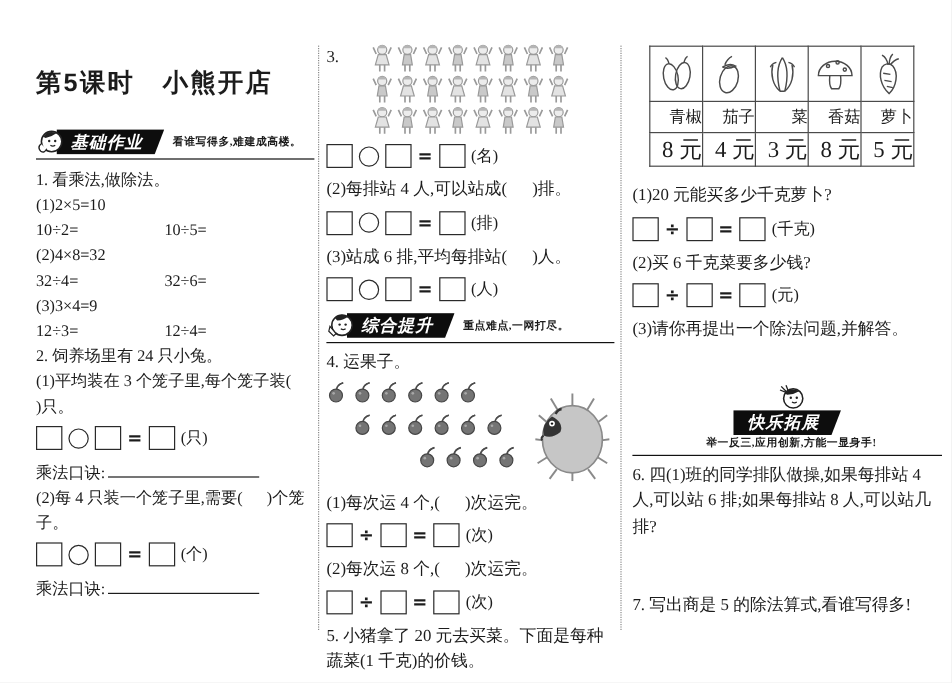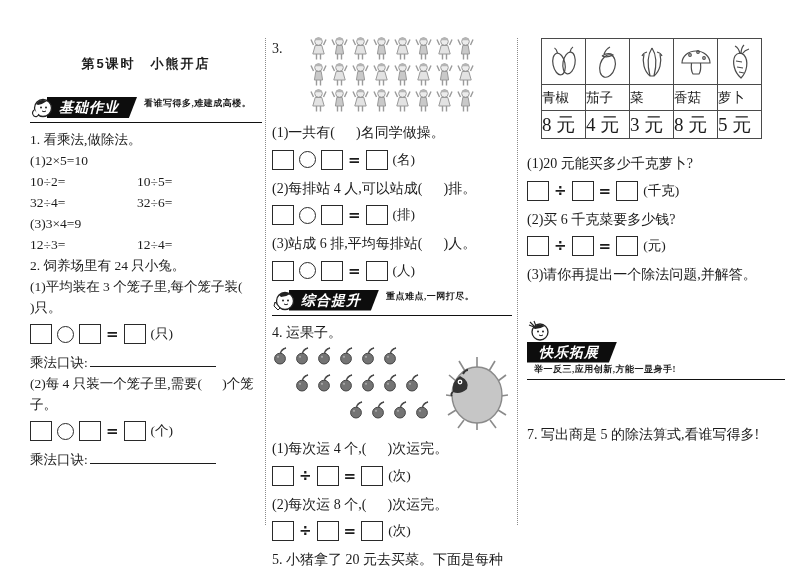--- a/index.html
+++ b/index.html
@@ -1,27 +1,27 @@
 <!DOCTYPE html>
 <html><head>
 <meta charset="utf-8">
 <style>
   html,body{margin:0;padding:0;background:#e8e8e8;}
   .page{position:relative;width:793px;height:569px;background:#ffffff;overflow:hidden;
         font-family:"Liberation Serif","DejaVu Serif",serif;color:#1c1c1c;}
   .vdiv{position:absolute;top:38px;height:487px;width:0;border-left:1.5px dotted #8a8a8a;}
   .col{position:absolute;}
-  .title{margin:0 0 24px 0;text-align:center;font-size:13px;font-weight:bold;letter-spacing:2px;
+  .title{margin:0 0 24px 0;font-size:21px;font-weight:bold;letter-spacing:2px;
          font-family:"Liberation Sans","DejaVu Sans",sans-serif;}
   .line{margin:0;line-height:21px;font-size:13.5px;white-space:pre-wrap;}
   .mid .line,.right .line{font-size:14px;line-height:21.5px;}
   .pair{display:flex;}
   .pair span:first-child{width:107px;display:inline-block;}
   
-  .badge-row{display:flex;align-items:flex-start;border-bottom:1.5px solid #111;
+  .badge-row{display:flex;align-items:center;border-bottom:1.5px solid #111;
              padding-bottom:3px;margin-bottom:6px;position:relative;}
   .badge-icon{width:24px;height:22px;flex:0 0 auto;margin-right:-7px;position:relative;z-index:2;}
   .banner{display:inline-block;background:#0d0d0d;color:#fff;font-weight:bold;font-style:italic;
           font-size:14px;line-height:19px;padding:1px 18px 1px 12px;letter-spacing:1px;
           clip-path:polygon(0 0,100% 0,91% 100%,0 100%);
           font-family:"Liberation Sans","DejaVu Sans",sans-serif;}
   .tagline{margin-left:7px;font-size:9px;font-weight:bold;letter-spacing:0.5px;white-space:nowrap;}
   
   .eq{display:flex;align-items:center;gap:5px;margin:5px 0 7px 0;height:22px;}
   .box{width:20px;height:18px;border:1.5px solid #2a2a2a;background:#fff;flex:0 0 auto;}
@@ -36,21 +36,21 @@
   .kids{display:flex;flex-direction:column;margin-left:26px;margin-top:-2px;}
   .kids-row{display:flex;gap:2px;height:26px;}
   .kid{display:inline-block;width:19px;height:25px;}
   
   .fruit-fig{position:relative;height:88px;margin:3px 0 4px 0;}
   .fruit-row{display:flex;gap:5px;height:27px;}
   .cherry{display:inline-block;width:17px;height:19px;}
   .hedgehog{position:absolute;right:4px;top:2px;width:62px;height:82px;}
   
   .veg-table{border-collapse:collapse;margin-left:14px;}
-  .veg-table td{border:1.3px solid #4a4a4a;width:43px;text-align:left;vertical-align:middle;padding:0;font-family:Liberation Serif, serif;}
+  .veg-table td{border:1.3px solid #4a4a4a;width:43px;text-align:right;vertical-align:middle;padding:0;font-family:Liberation Serif, serif;}
   .veg-table .img-row td{height:45px;}
   .veg-table .name-row td{height:25px;font-size:13.5px;}
   .veg-table .price-row td{height:27px;font-size:19px;}
   .gap34{margin-top:34px;flex-direction:column;}
   .gap42{margin-top:44px;}
   .gap14{margin-top:14px;}
   .gap8{margin-top:8px;}
   .gap5{margin-top:5px;}
   svg{display:block;}
 </style>
@@ -79,20 +79,21 @@
       <span class="banner">基础作业</span>
       <span class="tagline">看谁写得多,难建成高楼。</span>
     </div>
 
     <p class="line gap5">1. 看乘法,做除法。</p>
     <p class="line">(1)2×5=10</p>
     <p class="line pair">
       <span>10÷2=</span>
       <span>10÷5=</span>
     </p>
+    <p class="line">(2)4×8=32</p>
     <p class="line pair">
       <span>32÷4=</span>
       <span>32÷6=</span>
     </p>
     <p class="line">(3)3×4=9</p>
     <p class="line pair">
       <span>12÷3=</span>
       <span>12÷4=</span>
     </p>
 
@@ -340,21 +341,20 @@
                 <path d="M4.5,9 L2,3.5 M14.5,9 L17,3.5" stroke="#9a9a9a" stroke-width="1.4" fill="none"></path>
                 <circle cx="9.5" cy="5.5" r="3.8" fill="#ececec" stroke="#9a9a9a"></circle>
                 <path d="M5.8,4.3 a3.8,3.4 0 0 1 7.4,0" fill="#b5b5b5"></path>
                 <path d="M6.8,9.5 h5.4 l1.4,8.5 h-8.2 z" fill="#c9c9c9" stroke="#9a9a9a"></path>
                 <path d="M7.5,18 v5.5 M11.5,18 v5.5" stroke="#9a9a9a" stroke-width="1.4" fill="none"></path>
               </svg>
             </span>
           </div>
         </div>
     </div>
-    <p class="line gap8">(1)一共有(      )名同学做操。</p>
     <div class="eq">
       <span class="box"></span>
       <span class="op-circle"></span>
       <span class="box"></span>
       <span class="sym">=</span>
       <span class="box"></span>
       <span class="unit">(名)</span>
     </div>
     <p class="line">(2)每排站 4 人,可以站成(      )排。</p>
     <div class="eq">
@@ -660,15 +660,16 @@
           <circle cx="11" cy="11.5" r="1" fill="#222"></circle>
             <circle cx="16" cy="11.5" r="1" fill="#222"></circle>
           <path d="M12,15 q2,1.5 4,0" fill="none" stroke="#222" stroke-width="1"></path>
           <path d="M2,5 l5,2 M3,2 l4,4 M7,1 l2,5" fill="none" stroke="#222" stroke-width="1.1"></path>
         </svg>
       </span>
       <span class="banner">快乐拓展</span>
       <span class="tagline">举一反三,应用创新,方能一显身手!</span>
     </div>
 
+    <p class="line gap5">6. 四(1)班的同学排队做操,如果每排站 4 人,可以站 6 排;如果每排站 8 人,可以站几排?</p>
     <p class="line gap42">7. 写出商是 5 的除法算式,看谁写得多!</p>
   </div>
 </div>
 
 </body></html>

